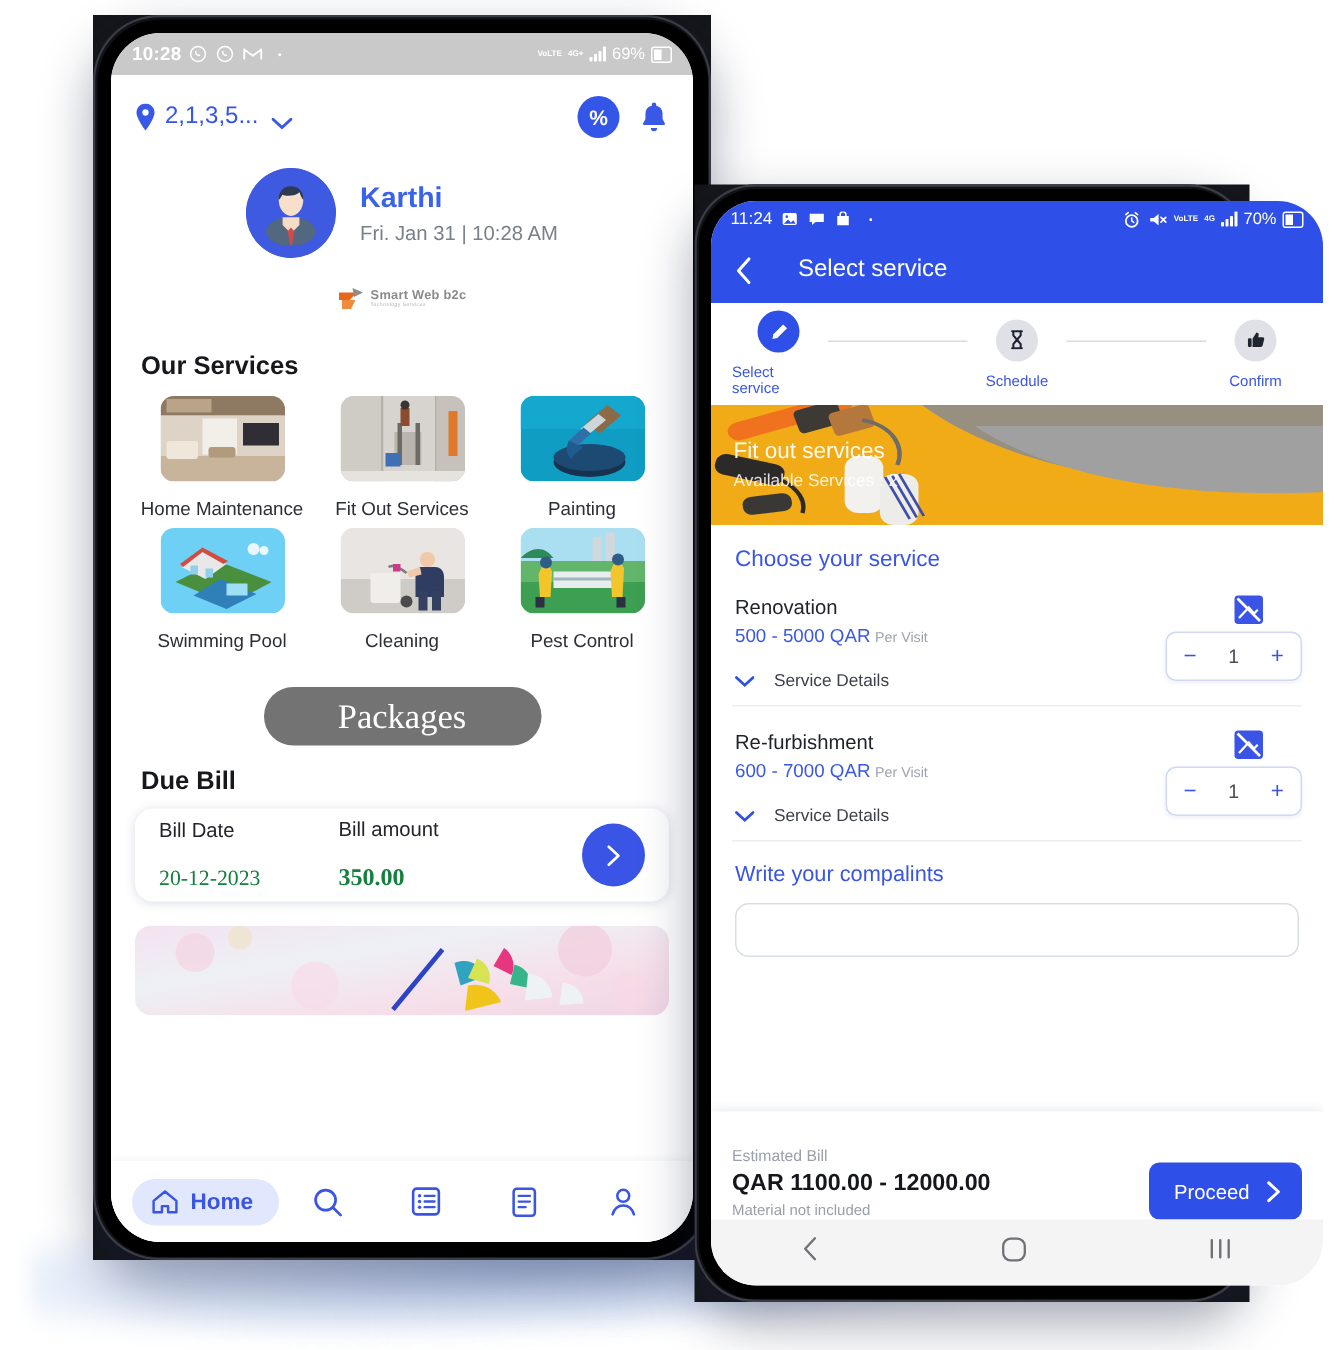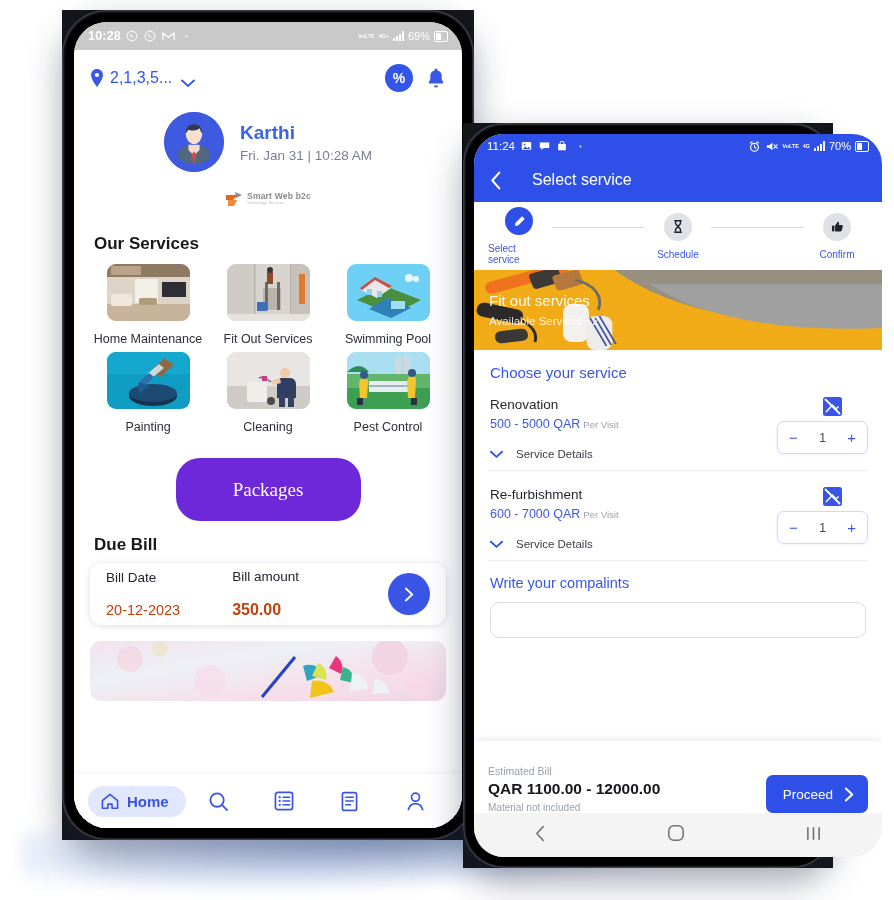--- a/index.html
+++ b/index.html
@@ -70,31 +70,31 @@
   .brandtxt .b2{font-size:3.4px;color:#b0b0b0;margin-top:1.5px;letter-spacing:.3px;}
 
   .sec-title{font-size:17px;font-weight:700;color:#17181c;padding:24px 0 10px 20px;}
 
   .grid{display:grid;grid-template-columns:repeat(3,1fr);padding:0 14px;gap:6px 0;}
   .gcell{display:flex;flex-direction:column;align-items:center;}
   .gimg{width:83px;height:57px;border-radius:9px;overflow:hidden;position:relative;}
   .glabel{margin-top:11px;font-size:12.5px;color:#2c2f36;text-align:center;}
 
   .pkg-wrap{display:flex;justify-content:center;margin-top:24px;}
-  .pkg-btn{width:185px;height:63px;border-radius:24px;background:#6d28d9;color:#fff;
-    display:flex;align-items:center;justify-content:center;font-size:19px;
+  .pkg-btn{width:185px;height:39px;border-radius:24px;background:#737373;color:#fff;
+    display:flex;align-items:center;justify-content:center;font-size:23px;
     font-family:"Liberation Serif","DejaVu Serif",serif;}
 
   .due-title{font-size:17px;font-weight:700;color:#17181c;padding:14px 0 8px 20px;}
   .bill-card{margin:0 16px;height:62px;background:#fff;border-radius:12px;
     box-shadow:0 1px 7px rgba(40,55,110,.17);display:flex;align-items:center;padding:0 16px;}
   .bill-col{display:flex;flex-direction:column;}
   .bill-col.c2{margin-left:52px;}
   .bl-k{font-size:13.5px;color:#23252b;}
-  .bl-v{font-size:14.5px;color:#c2410c;margin-top:17px;}
+  .bl-v{font-size:14.5px;color:#15803d;margin-top:17px;font-family:Liberation Serif, serif;}
   .bl-v.bold{font-weight:700;font-size:16px;}
   .bill-go{margin-left:auto;width:42px;height:42px;border-radius:50%;background:#3a55e6;
     display:flex;align-items:center;justify-content:center;}
 
   .promo{margin:16px 16px 0;height:60px;border-radius:11px;overflow:hidden;position:relative;}
 
   .p1-nav{position:absolute;left:0;right:0;bottom:0;height:54px;background:#fff;
     display:flex;align-items:center;padding:0 14px;box-sizing:border-box;
     box-shadow:0 -1px 6px rgba(35,50,105,.07);}
   .nav-home{display:flex;align-items:center;background:#e1e7fd;border-radius:20px;
@@ -307,49 +307,49 @@
                 <rect x="30" y="38" width="10" height="9" fill="#3f6fb5"></rect>
                 <rect x="0" y="50" width="83" height="7" fill="#e6e3de"></rect>
               </svg>
             </div>
             <div class="glabel">Fit Out Services</div>
           </div>
 
           <div class="gcell">
             <div class="gimg">
               <svg viewBox="0 0 83 57" width="83" height="57" preserveAspectRatio="none">
+                <rect width="83" height="57" fill="#0f9dc4"></rect>
+                <rect x="0" y="0" width="83" height="22" fill="#14a8cf"></rect>
+                <ellipse cx="46" cy="44" rx="24" ry="10" fill="#16324f"></ellipse>
+                <ellipse cx="46" cy="41" rx="24" ry="9" fill="#1d4a73"></ellipse>
+                <path d="M44 18l14-12 9 7-14 12z" fill="#8d6a45"></path>
+                <path d="M40 22l12-10 5 4-12 10z" fill="#cfd6da"></path>
+                <path d="M32 30l10-9 5 4-10 9z" fill="#2f6fa8"></path>
+                <path d="M32 30c-2 6-1 10 2 12 2-4 6-6 8-8z" fill="#1f5b8f"></path>
+              </svg>
+            </div>
+            <div class="glabel">Painting</div>
+          </div>
+
+          <div class="gcell">
+            <div class="gimg">
+              <svg viewBox="0 0 83 57" width="83" height="57" preserveAspectRatio="none">
                 <rect width="83" height="57" fill="#6fd0f5"></rect>
                 <path d="M10 36l28-14 36 14-28 15z" fill="#4a8f3e"></path>
                 <path d="M40 34l24 10-20 10-22-9z" fill="#2f7fb8"></path>
                 <rect x="44" y="37" width="14" height="8" fill="#9fdff6"></rect>
                 <path d="M14 26l14-10 16 8-14 10z" fill="#e8e8e8"></path>
                 <path d="M13 24l15-11 17 9-3 2-14-8-13 10z" fill="#d44b3f"></path>
                 <rect x="20" y="25" width="5" height="6" fill="#8fd0ef"></rect>
                 <rect x="30" y="27" width="5" height="6" fill="#8fd0ef"></rect>
                 <circle cx="62" cy="14" r="4" fill="#fff" opacity=".85"></circle>
                 <circle cx="69" cy="15" r="3" fill="#fff" opacity=".85"></circle>
               </svg>
             </div>
             <div class="glabel">Swimming Pool</div>
-          </div>
-
-          <div class="gcell">
-            <div class="gimg">
-              <svg viewBox="0 0 83 57" width="83" height="57" preserveAspectRatio="none">
-                <rect width="83" height="57" fill="#0f9dc4"></rect>
-                <rect x="0" y="0" width="83" height="22" fill="#14a8cf"></rect>
-                <ellipse cx="46" cy="44" rx="24" ry="10" fill="#16324f"></ellipse>
-                <ellipse cx="46" cy="41" rx="24" ry="9" fill="#1d4a73"></ellipse>
-                <path d="M44 18l14-12 9 7-14 12z" fill="#8d6a45"></path>
-                <path d="M40 22l12-10 5 4-12 10z" fill="#cfd6da"></path>
-                <path d="M32 30l10-9 5 4-10 9z" fill="#2f6fa8"></path>
-                <path d="M32 30c-2 6-1 10 2 12 2-4 6-6 8-8z" fill="#1f5b8f"></path>
-              </svg>
-            </div>
-            <div class="glabel">Painting</div>
           </div>
 
           <div class="gcell">
             <div class="gimg">
               <svg viewBox="0 0 83 57" width="83" height="57" preserveAspectRatio="none">
                 <rect width="83" height="57" fill="#dedbd8"></rect>
                 <rect x="0" y="0" width="83" height="34" fill="#e8e5e2"></rect>
                 <rect x="0" y="34" width="83" height="23" fill="#cfccc8"></rect>
                 <rect x="20" y="30" width="20" height="20" rx="2" fill="#f0eeeb"></rect>
                 <circle cx="44" cy="49" r="4" fill="#4a4a4a"></circle>

